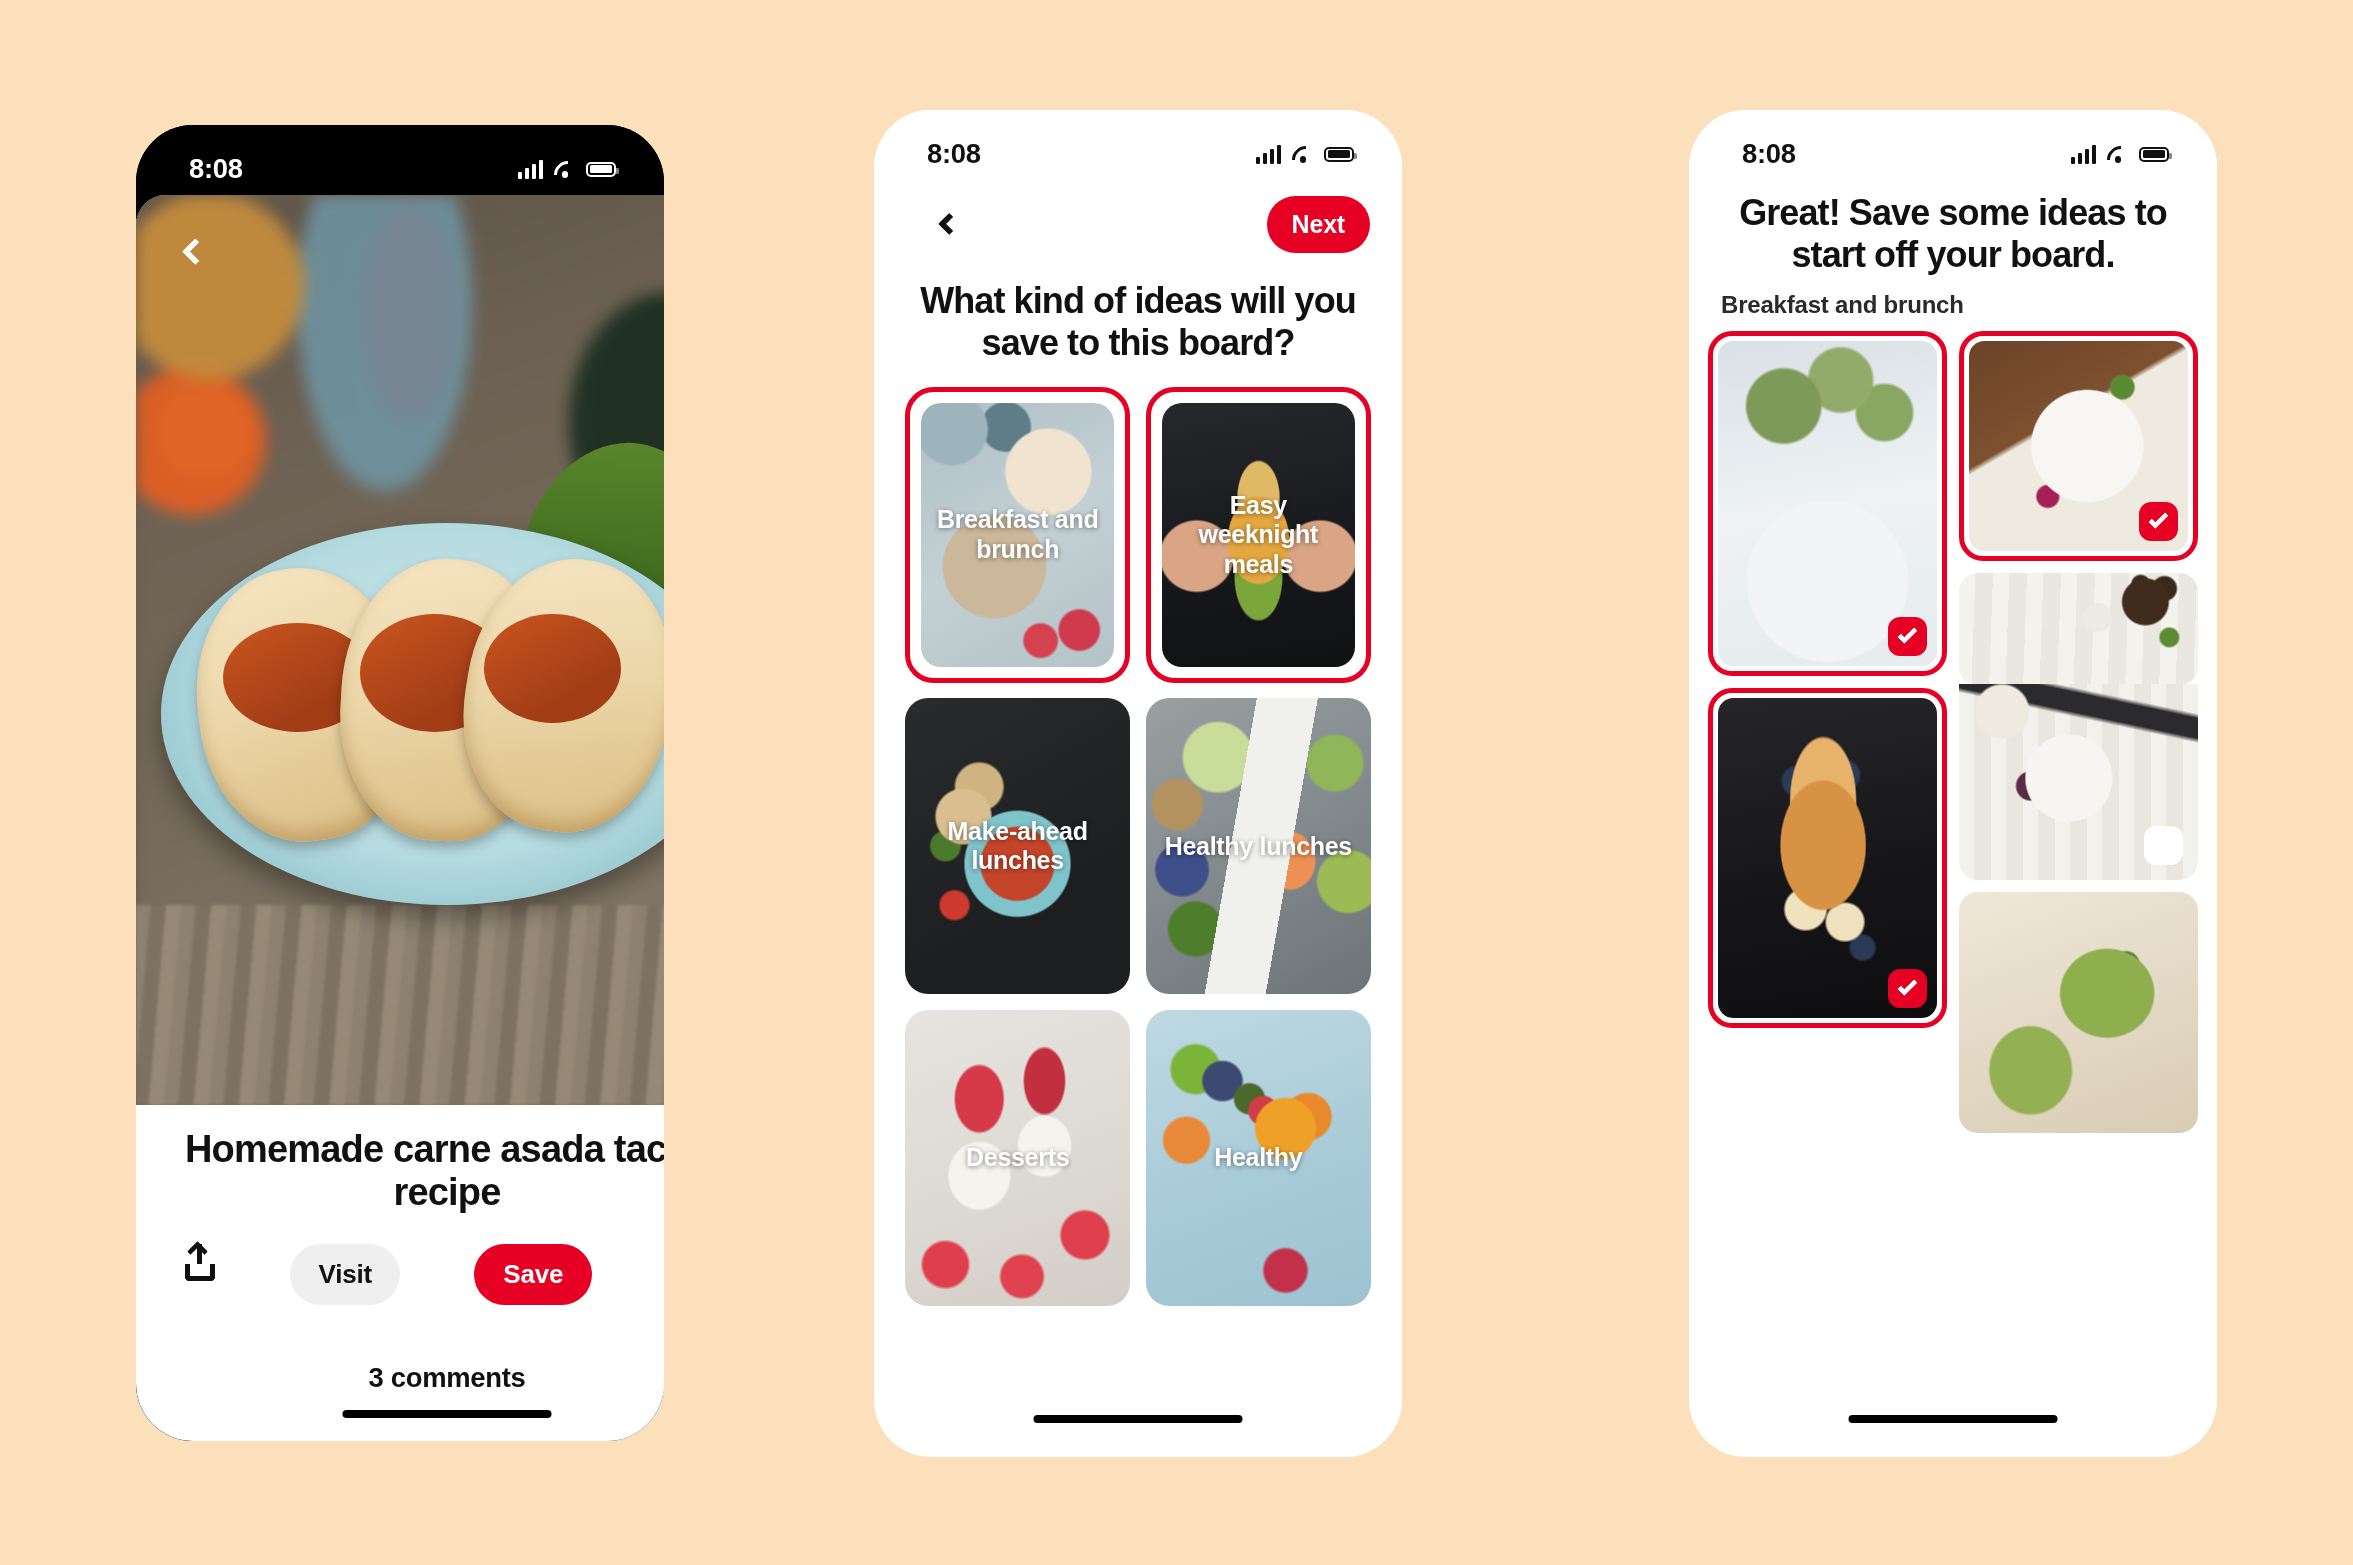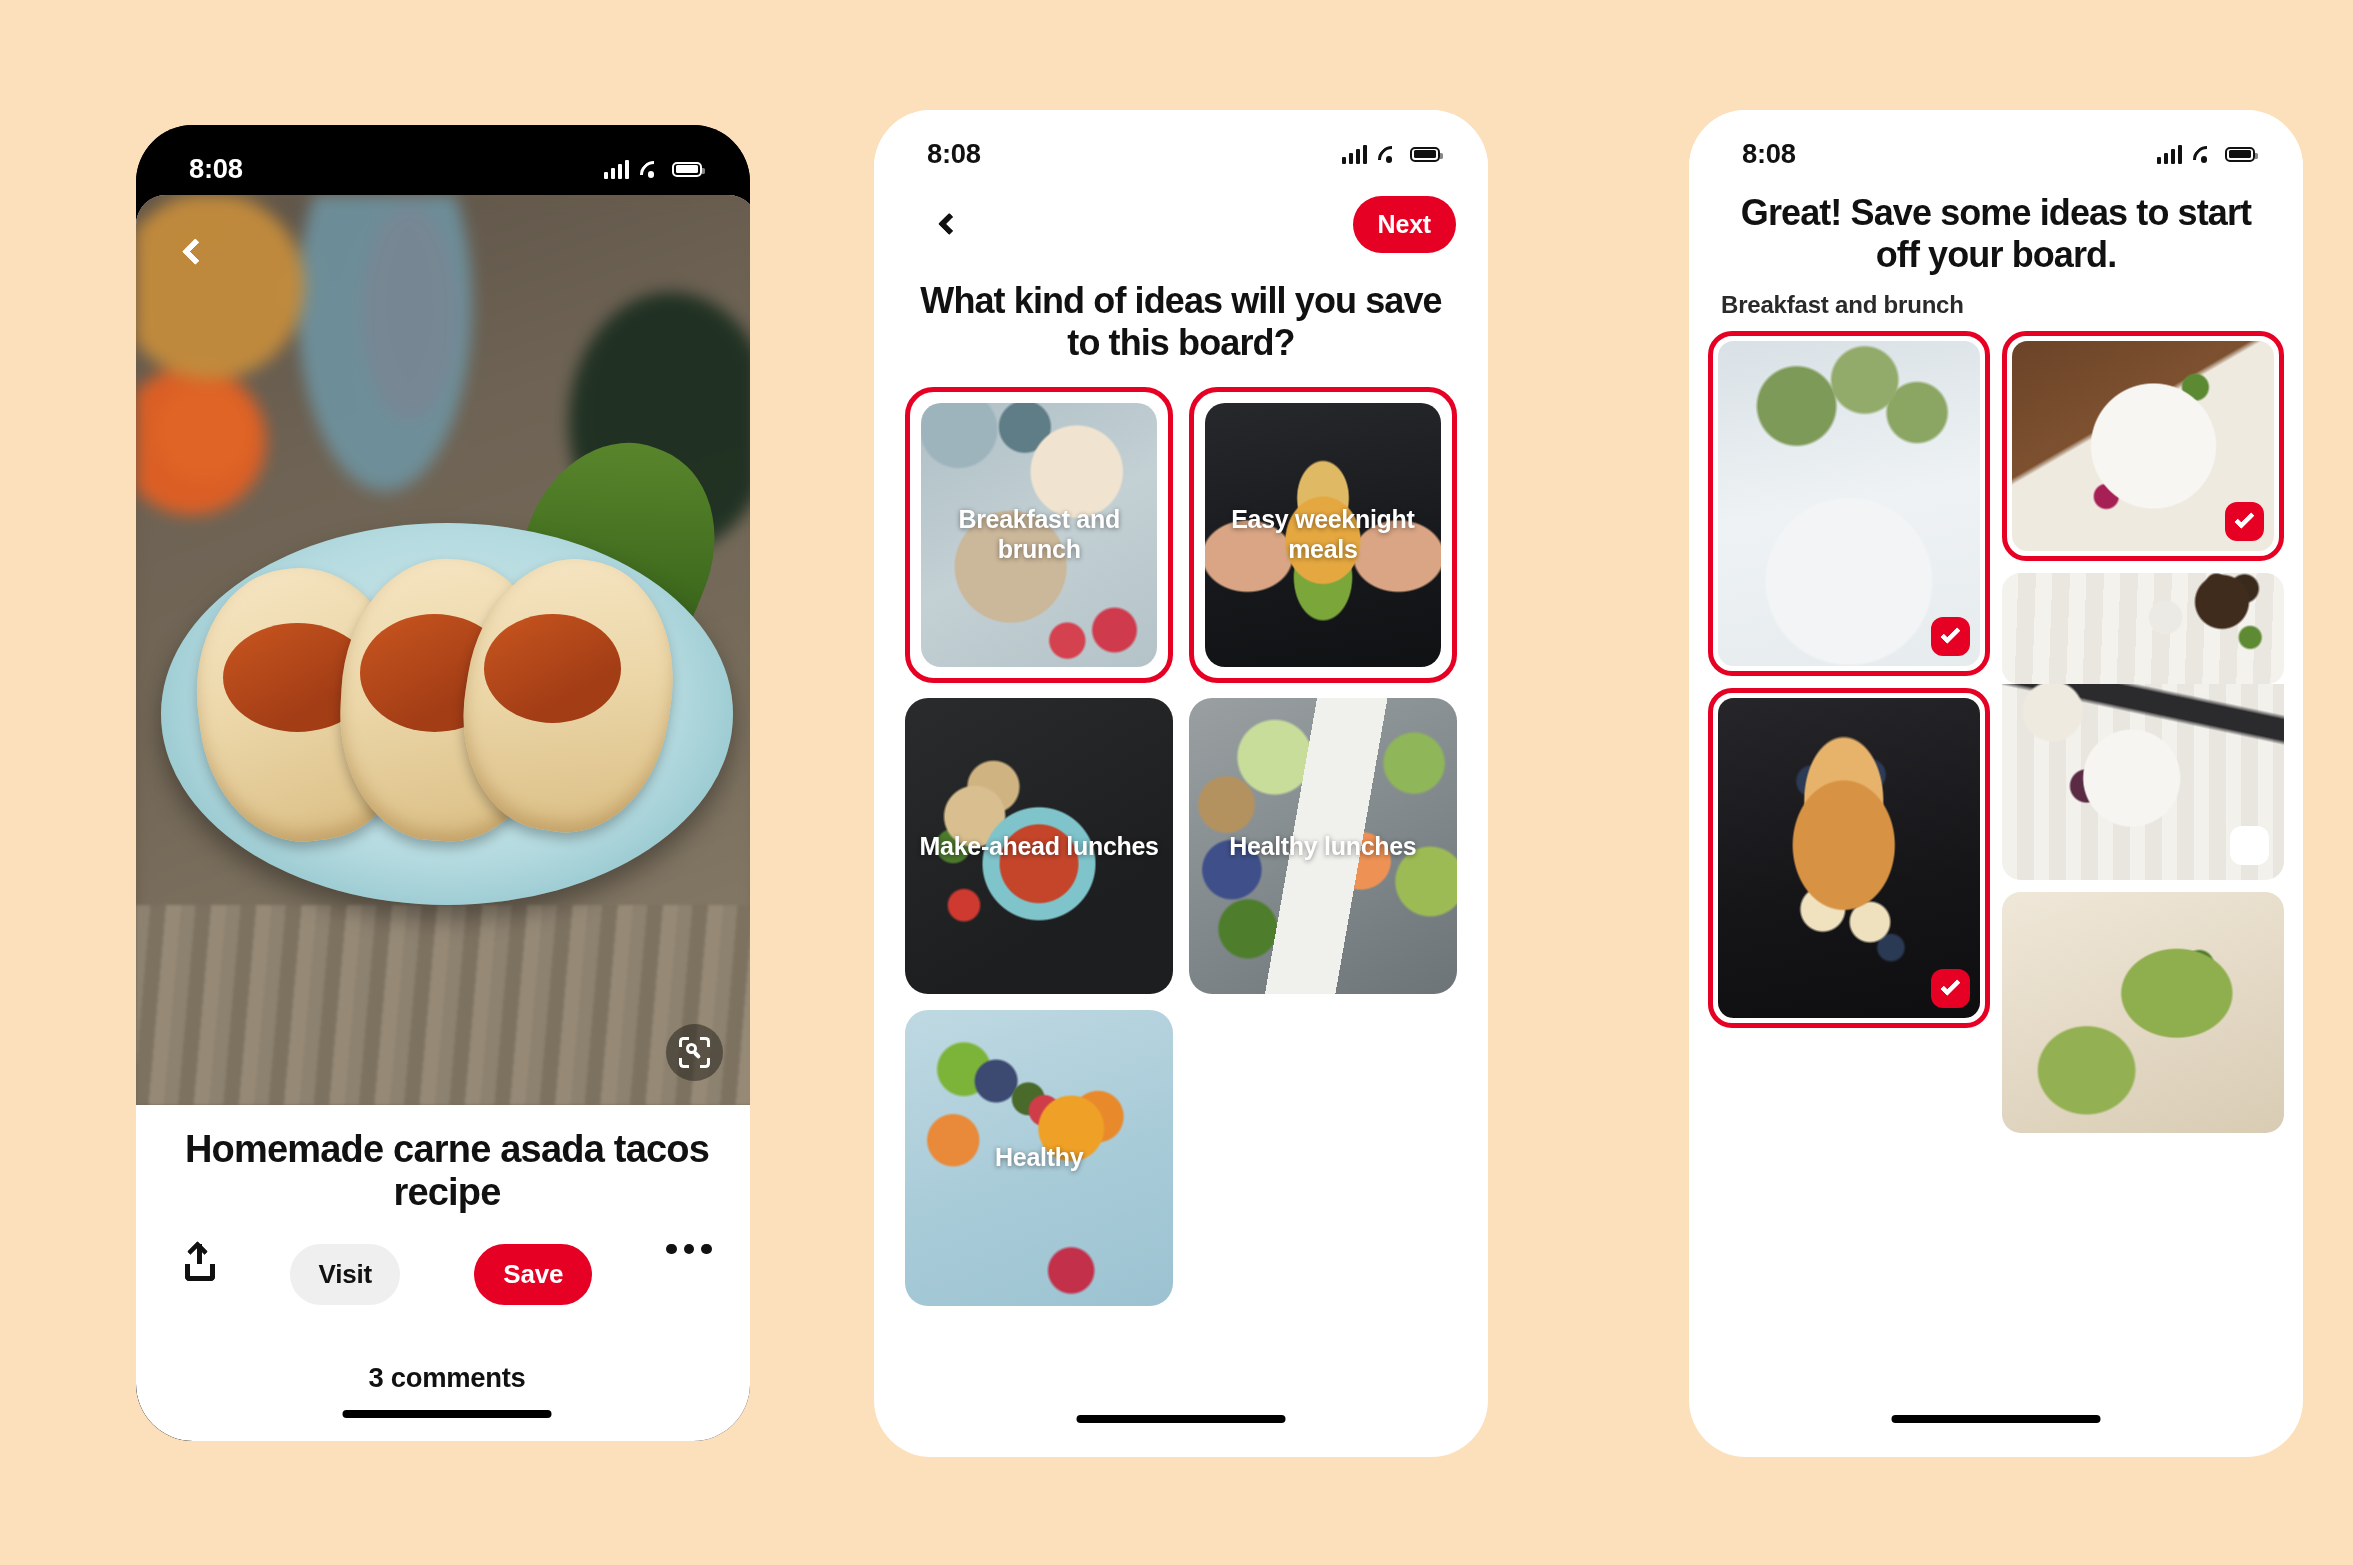--- a/index.html
+++ b/index.html
@@ -7,21 +7,21 @@
     width: 2354px; height: 1566px;
     background: #FCE0BC;
     font-family: "Liberation Sans", sans-serif;
     overflow: hidden;
   }
   .stage { position: relative; width: 2354px; height: 1566px; }
 
   
   .phone {
     position: absolute;
-    width: 614px;
+    width: 528px;
     border-radius: 57px;
     overflow: hidden;
   }
 
   
   .statusbar {
     height: 70px;
     display: flex; align-items: center; justify-content: space-between;
     padding: 18.6px 48px 0 53px;
     font-size: 27.4px; font-weight: bold; letter-spacing: -0.3px;
@@ -513,20 +513,24 @@
       </div>
       <div class="tile">
         <div class="tl-img img-lunches"></div>
         <div class="tl-label">Make-ahead lunches</div>
       </div>
       <div class="tile">
         <div class="tl-img img-healthy"></div>
         <div class="tl-label">Healthy lunches</div>
       </div>
       <div class="tile">
+        <div class="tl-img img-desserts"></div>
+        <div class="tl-label">Desserts</div>
+      </div>
+      <div class="tile">
         <div class="tl-img img-drinks"></div>
         <div class="tl-label">Healthy</div>
       </div>
     </div>
 
     <div class="home-ind" style="bottom:34px"></div>
   </div>
 
   <div class="phone" id="phone3">
 

